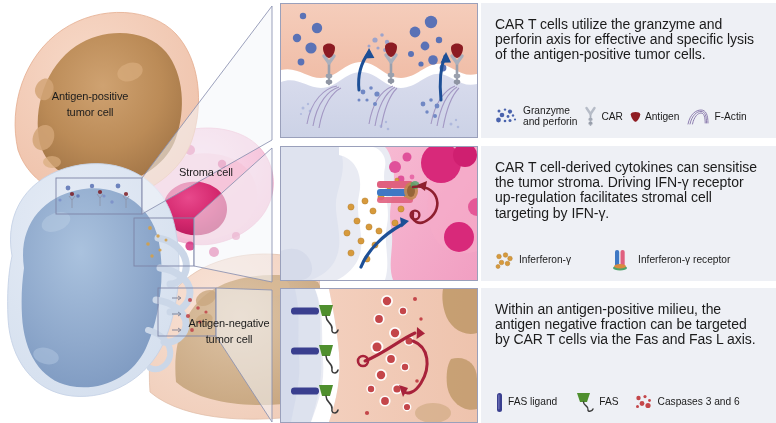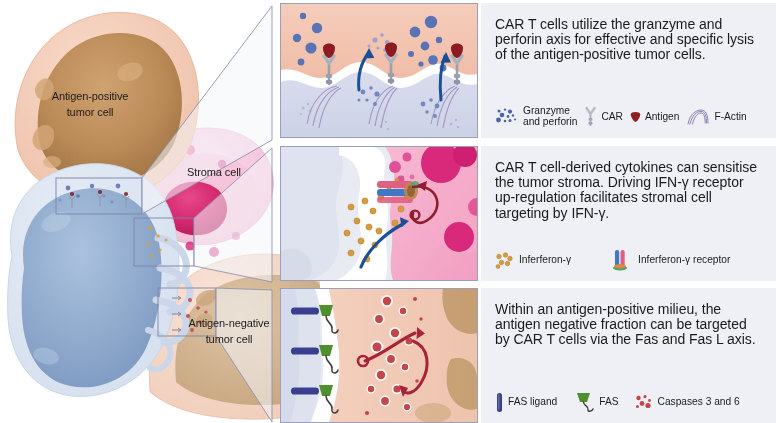--- a/index.html
+++ b/index.html
@@ -19,21 +19,21 @@
     position:absolute;
     font-size:11px;
     line-height:16px;
     color:#1c1c1c;
     text-align:center;
     letter-spacing:-0.1px;
     white-space:pre-line;
     pointer-events:none;
   }
   #label-ag-pos{left:30px;top:88px;width:120px;}
-  #label-stroma{left:168px;top:164px;width:92px;}
+  #label-stroma{left:160px;top:164px;width:92px;}
   #label-cart{left:18px;top:318px;width:110px;}
   #label-ag-neg{left:168px;top:315px;width:122px;}
 
   
   .row{position:absolute;left:280px;right:0;height:135px;display:flex;}
   #row1{top:3px;}
   #row2{top:146px;}
   #row3{top:288px;}
 
   .illus{

